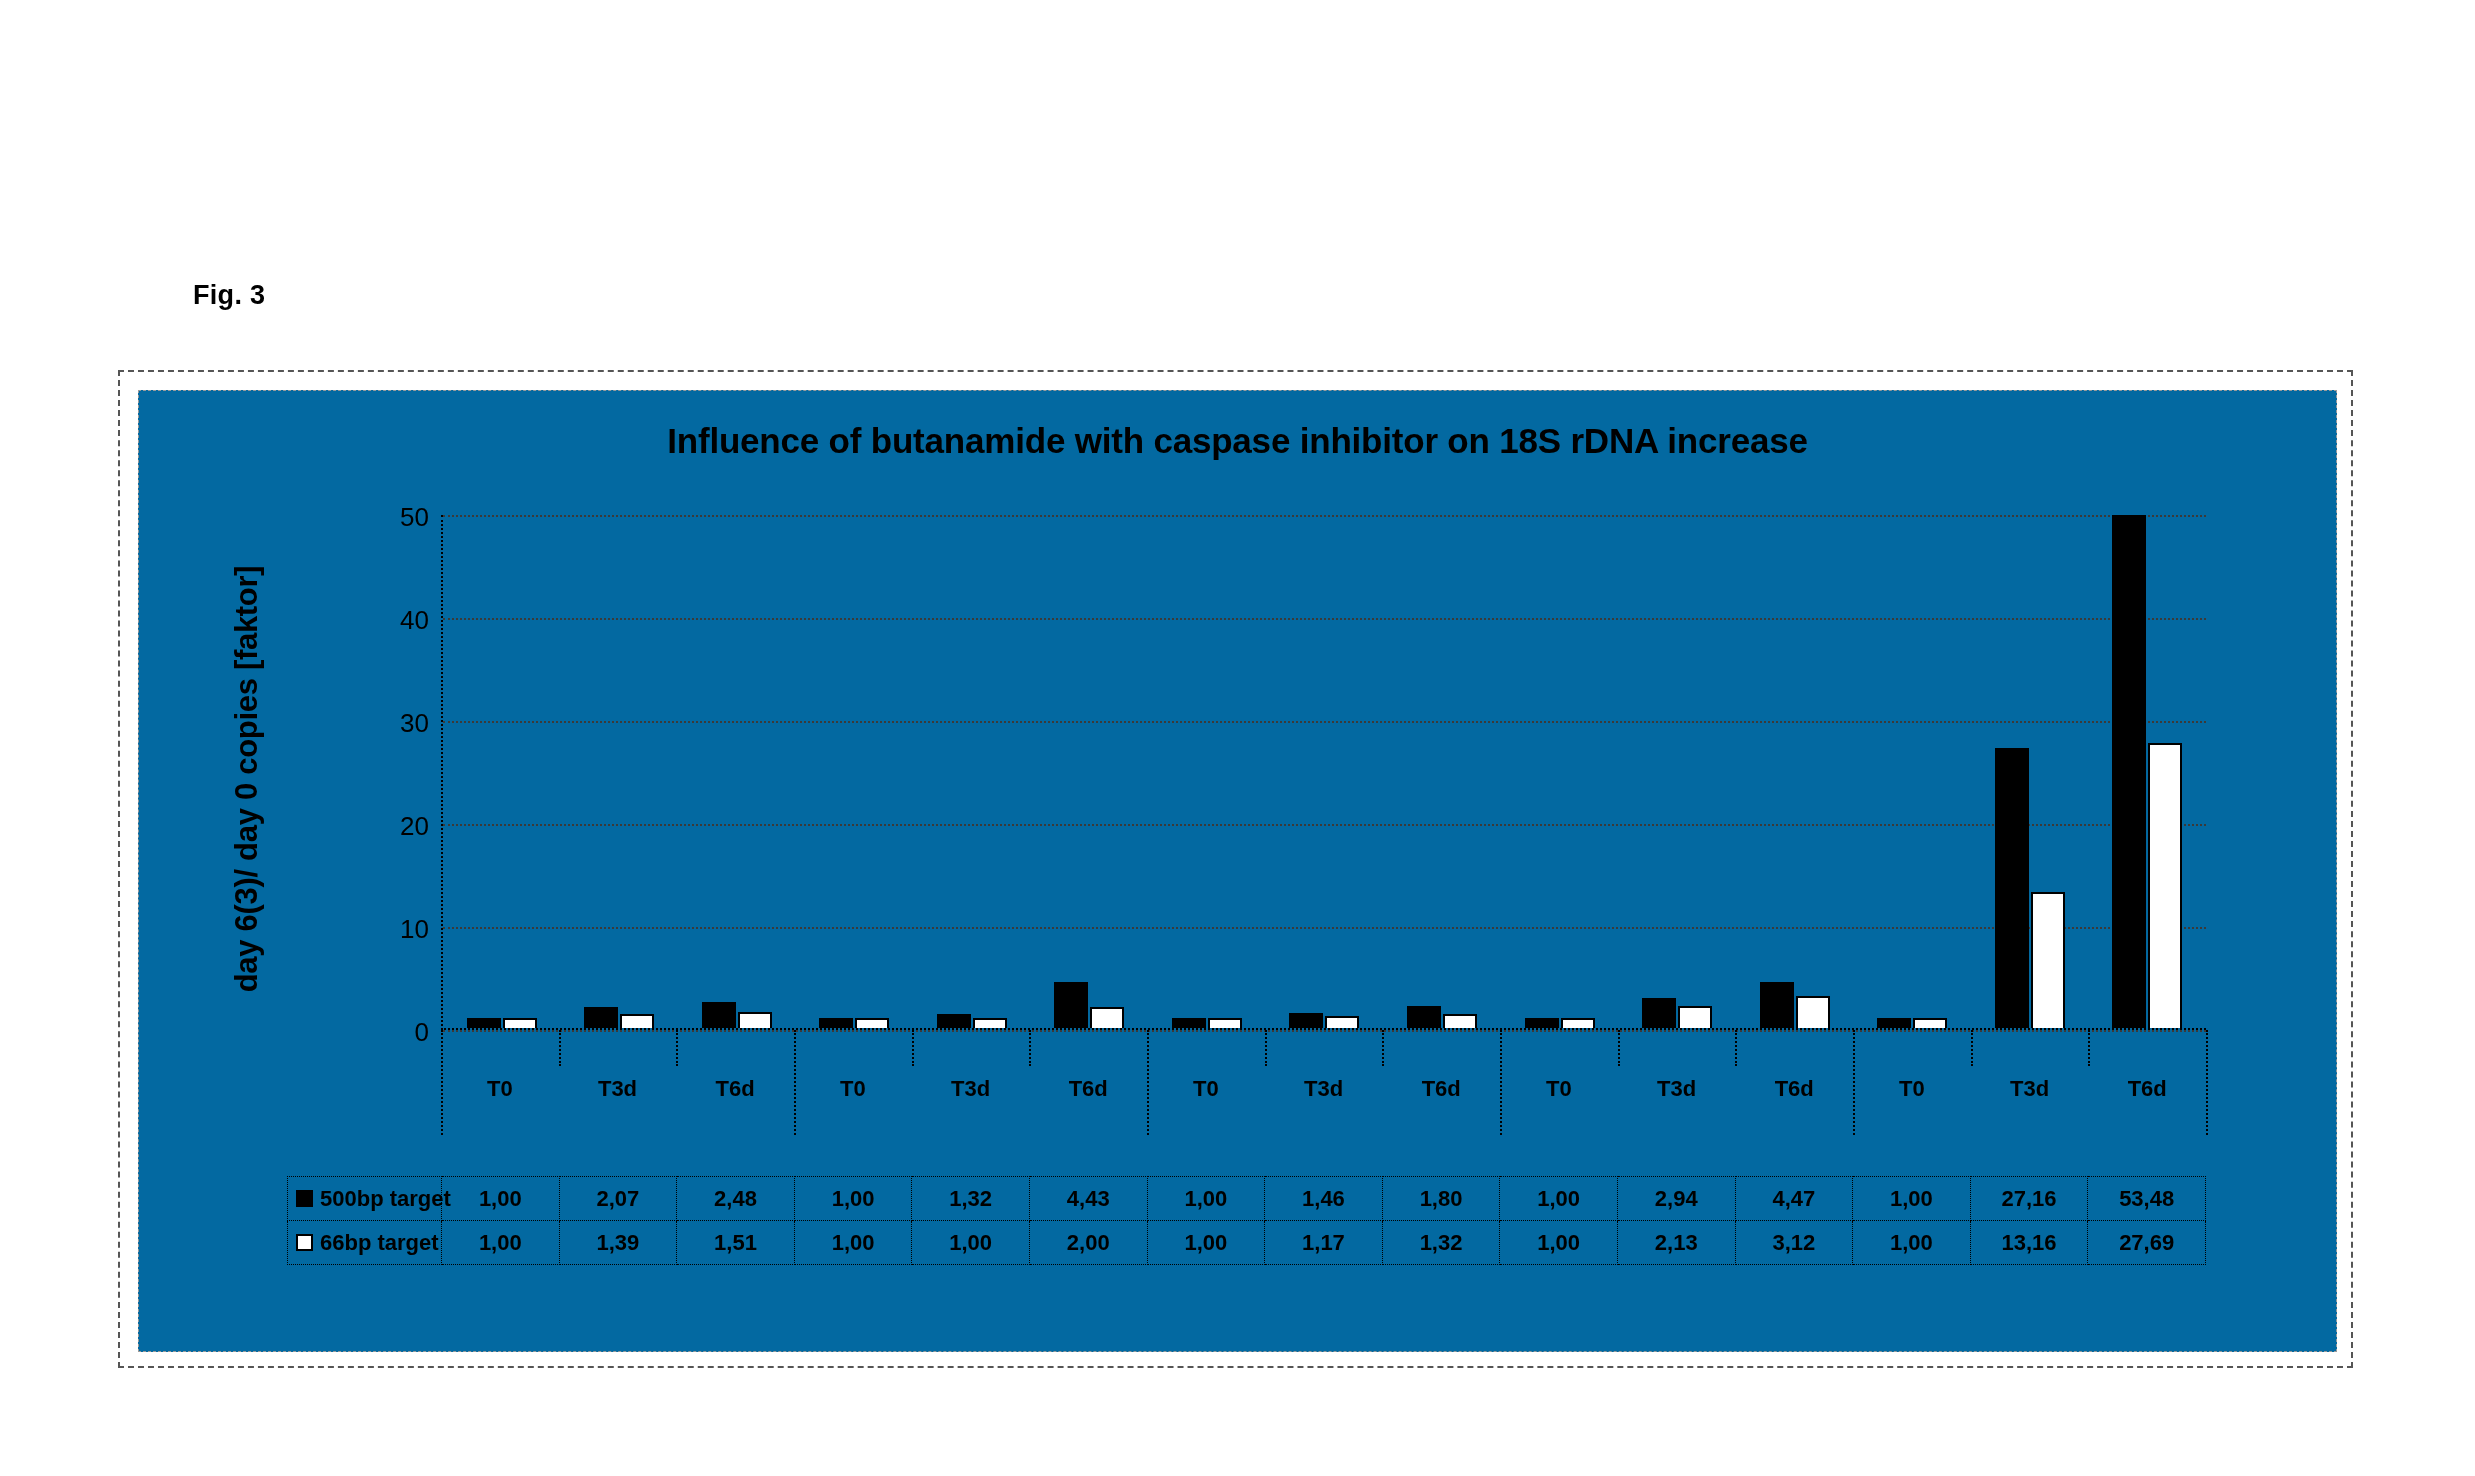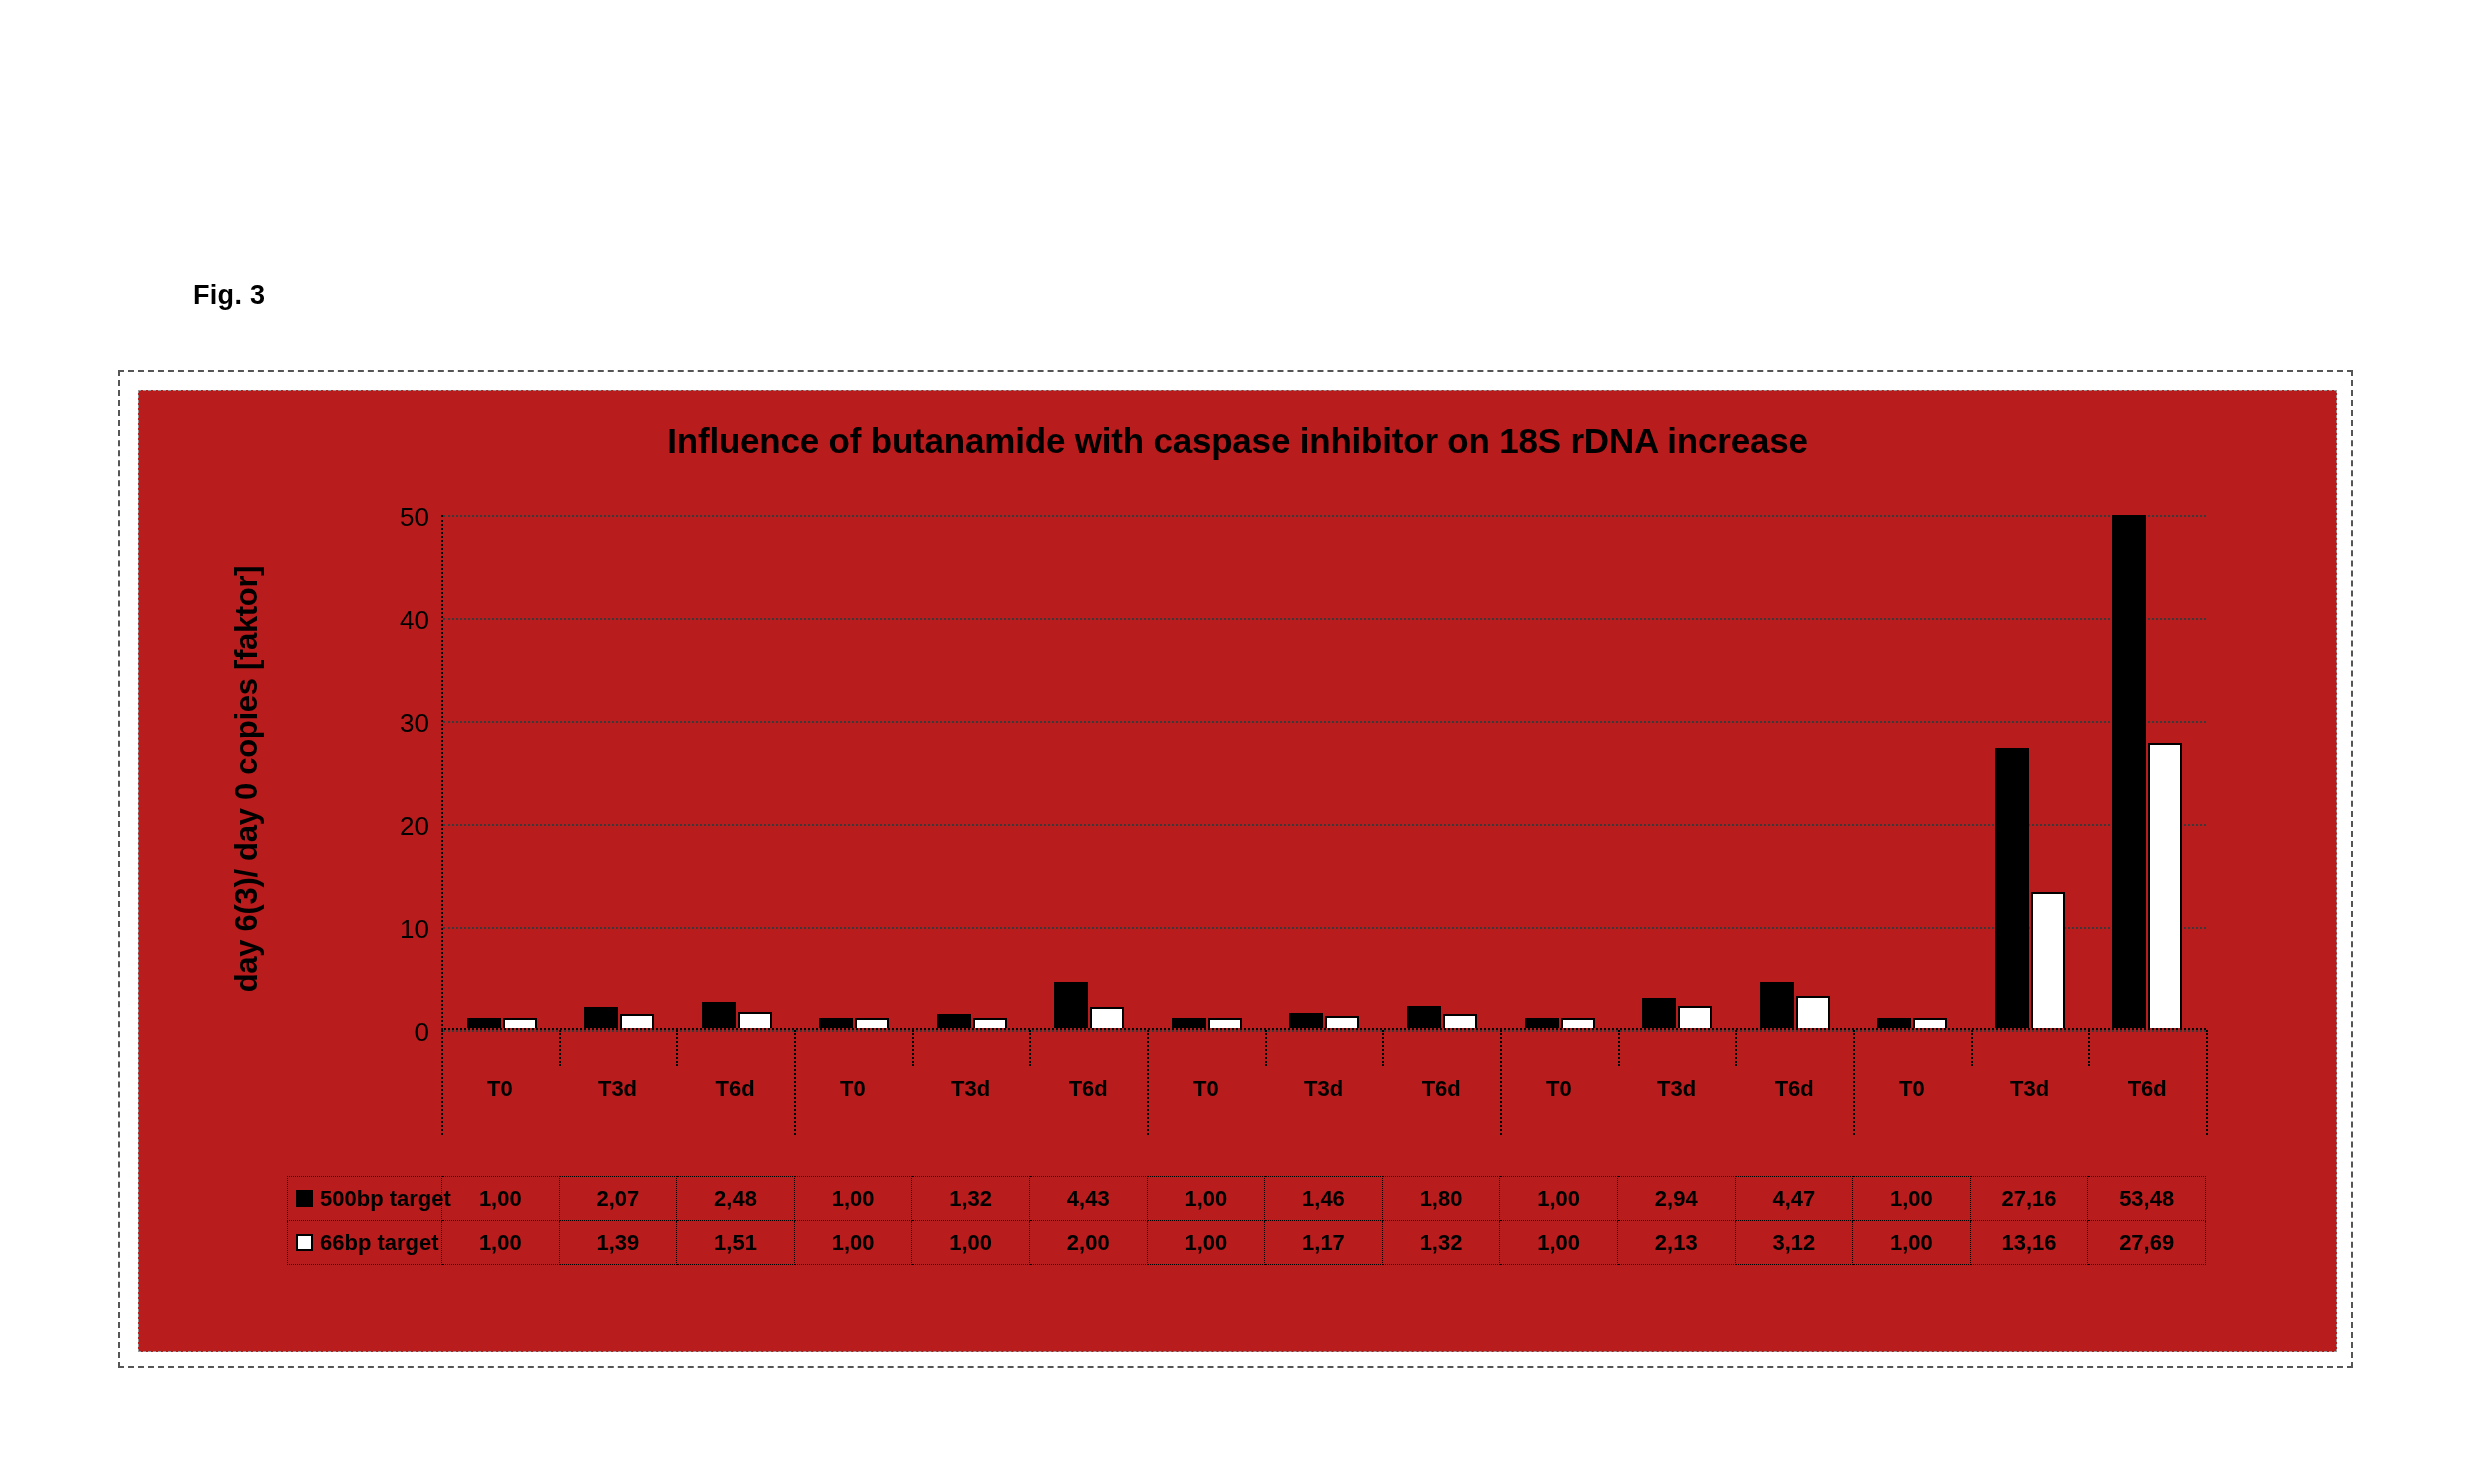--- a/index.html
+++ b/index.html
@@ -27,21 +27,21 @@
     width: 2235px; height: 998px;
     border: 2px dashed #555555;
     background: #ffffff;
   }
 
   #chart-card {
     position: absolute;
     left: 18px; top: 18px;
     width: 2199px; height: 962px;
     border: 1px dashed #9a9a9a;
-    background: #b91c1c;
+    background: #0369a1;
   }
 
   #chart-title {
     position: absolute;
     left: 0; right: 0; top: 30px;
     text-align: center;
     font-size: 35px;
     font-weight: bold;
     letter-spacing: -0.2px;
   }

